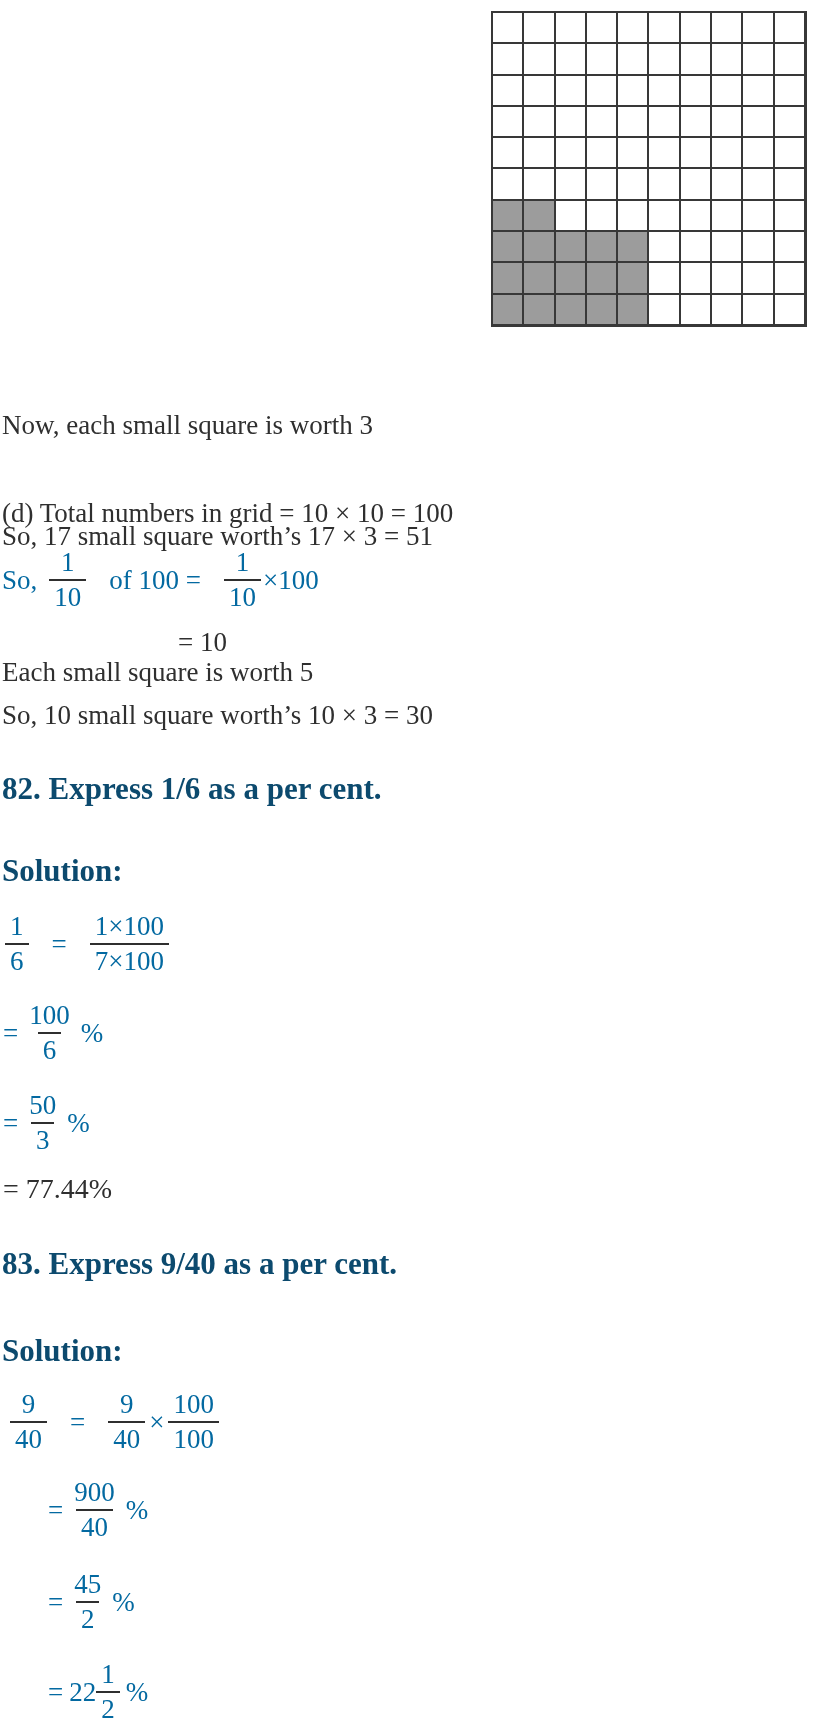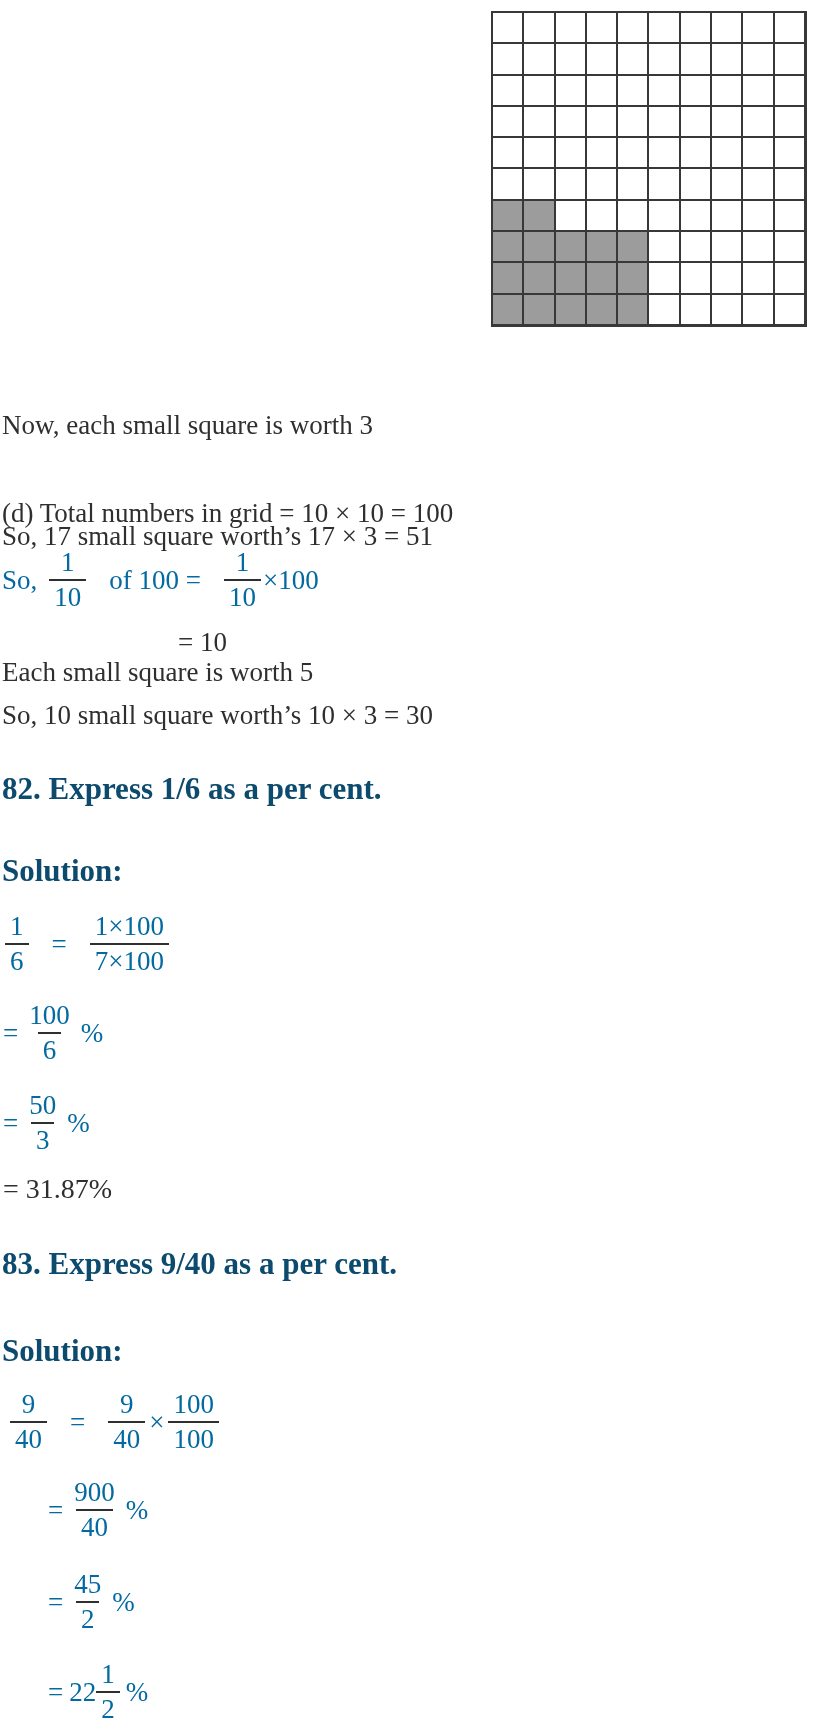--- a/index.html
+++ b/index.html
@@ -238,21 +238,21 @@
 
   <div class="eqrow" style="left:3px; top:1084px; height:78px;">
     <span>=</span>
     <span class="frac sp-l">
       <span class="num">50</span>
       <span class="den">3</span>
     </span>
     <span class="sp-l">%</span>
   </div>
 
-  <div class="tline" style="left:3px; top:1170px; font-size:28px;">= 31.87%</div>
+  <div class="tline" style="left:3px; top:1170px; font-size:28px;">= 77.44%</div>
 
   <div class="heading" style="top:1246px;">83. Express 9/40 as a per cent.</div>
   <div class="heading" style="top:1333px;">Solution:</div>
 
   <div class="eqrow" style="left:10px; top:1382px; height:80px;">
     <span class="frac">
       <span class="num">9</span>
       <span class="den">40</span>
     </span>
     <span class="op-gap">=</span>

